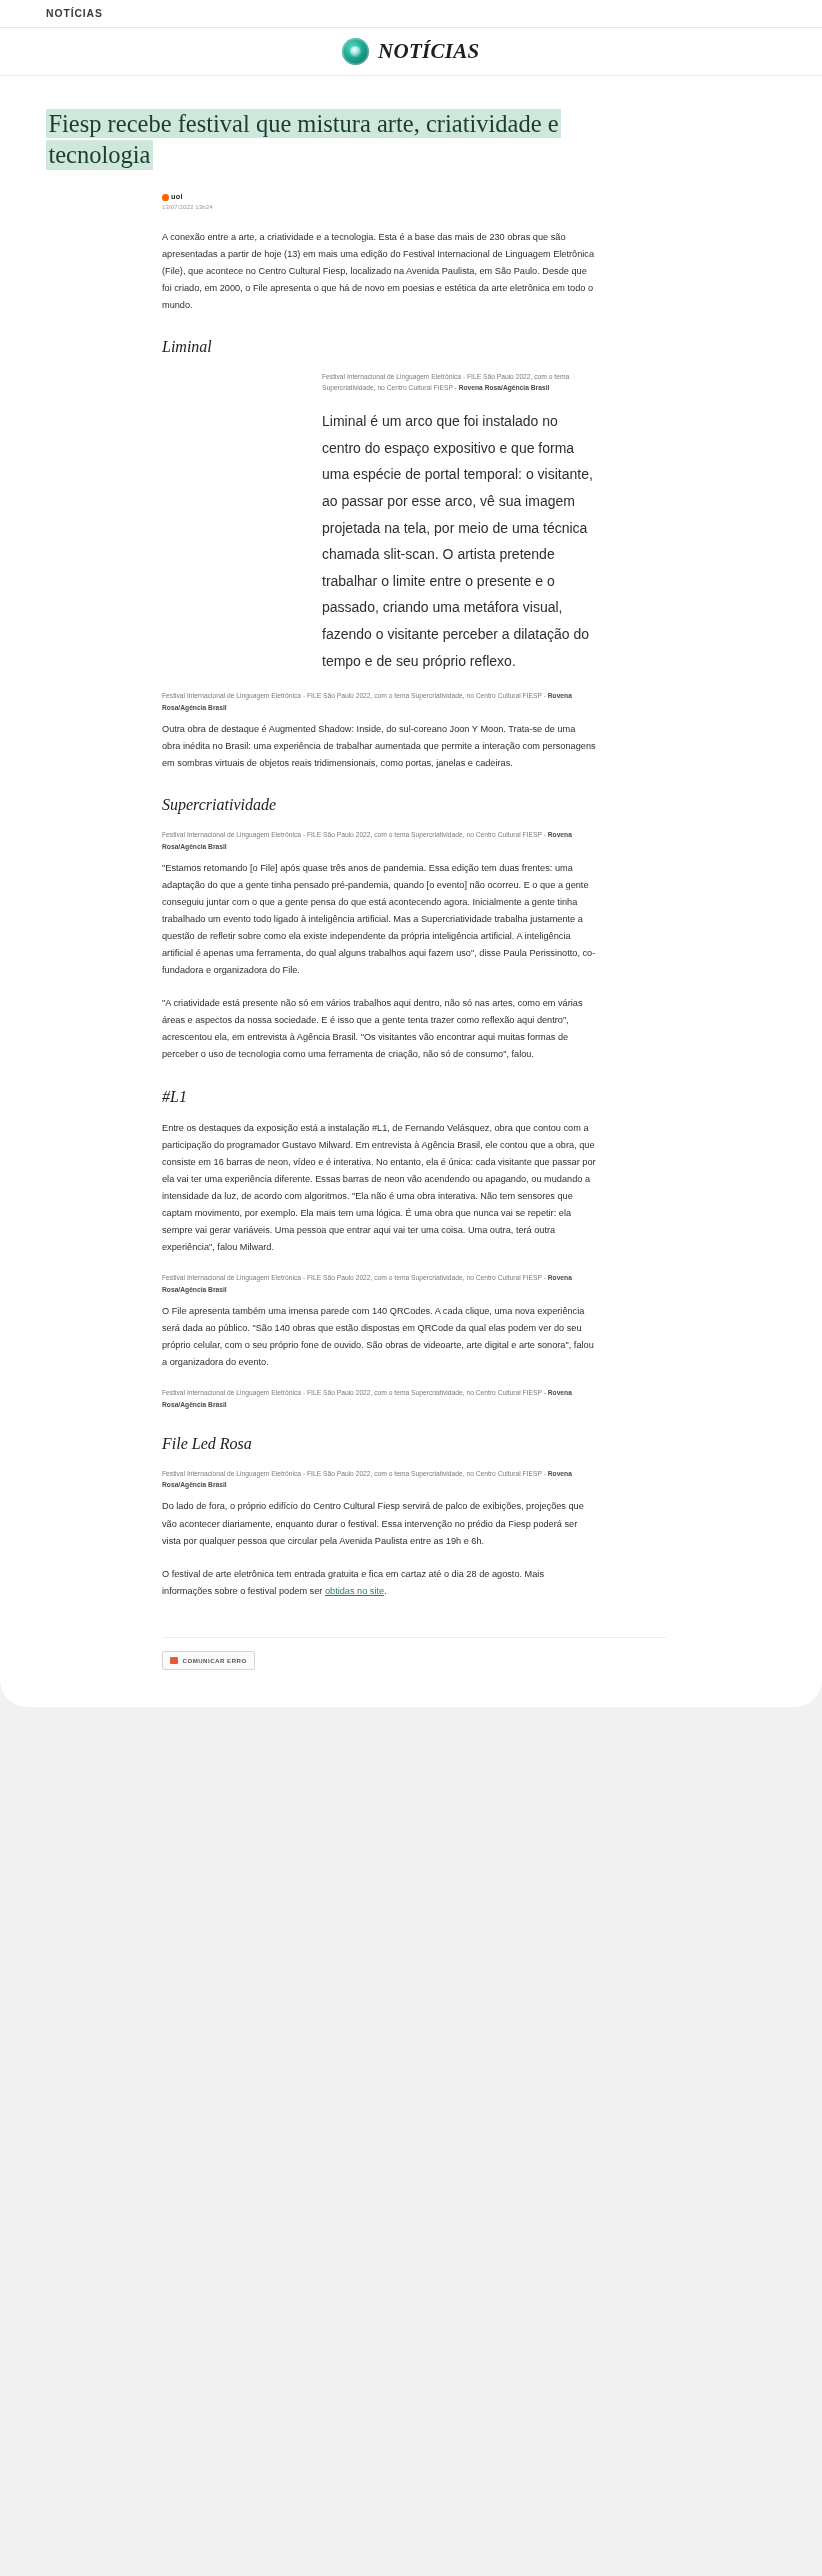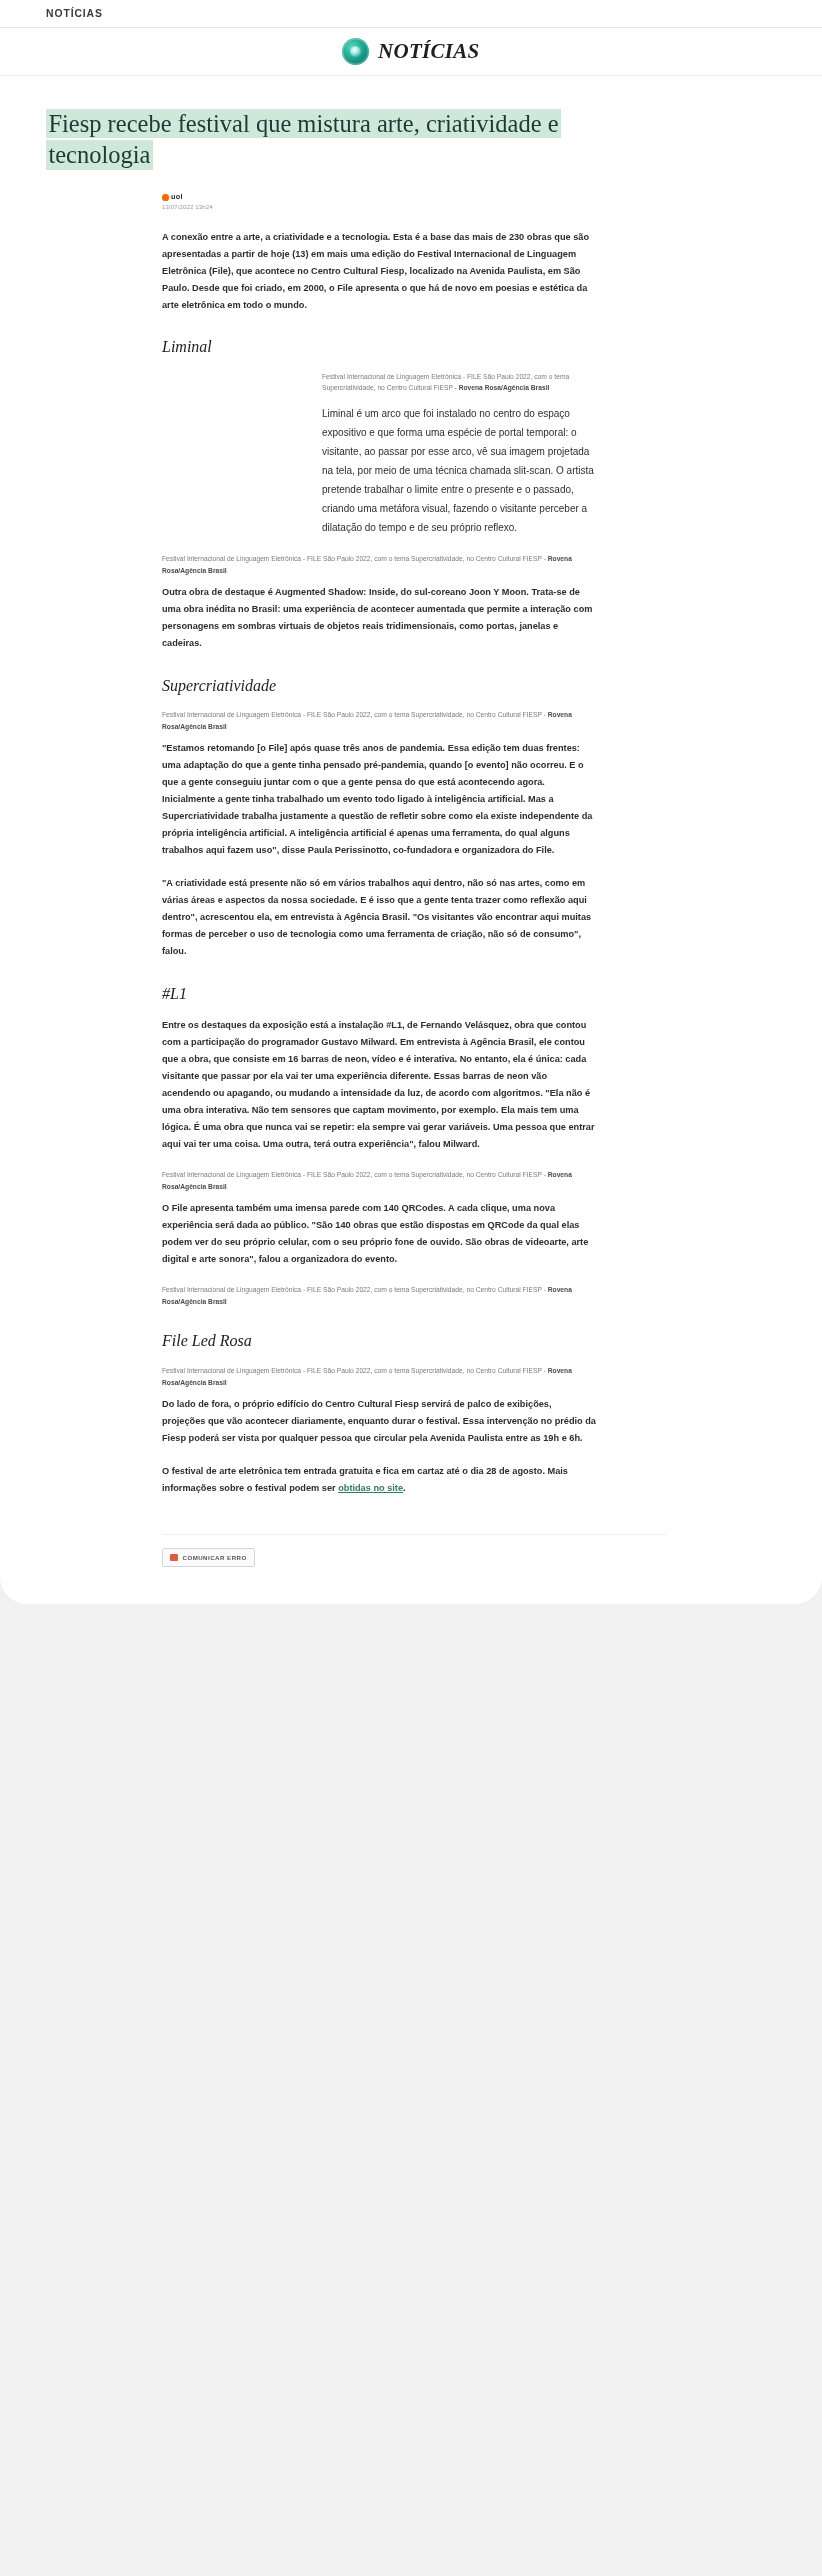--- a/index.html
+++ b/index.html
@@ -127,21 +127,20 @@
   
   .col {
     margin-left: 116px;
     max-width: 434px;
   }
   p.body {
     font-size: 9.2px;
     line-height: 1.85;
     color: #2e2e2e;
     margin: 0 0 16px 0;
-    font-weight: bold;
   }
   h2.sub {
     font-family: "Liberation Serif", serif;
     font-style: italic;
     font-size: 16px;
     font-weight: normal;
     color: #222;
     margin: 24.5px 0 14.7px 0;
   }
   .caption {
@@ -151,21 +150,21 @@
     margin: 0 0 7.3px 0;
   }
   .caption .credit { color: #4a4a4a; font-weight: bold; }
   .caption-indent {
     margin-left: 160px;
     max-width: 275px;
   }
   .pull {
     margin-left: 160px;
     max-width: 275px;
-    font-size: 10px;
+    font-size: 14px;
     line-height: 1.9;
     color: #2e2e2e;
     margin-bottom: 16px;
   }
   a.link {
     color: #2e7d5b;
     text-decoration: underline;
   }
   
   .footer-area {
@@ -235,21 +234,21 @@
       <p class="caption caption-indent">
         <span>Festival Internacional de Linguagem Eletrônica - FILE São Paulo 2022, com o tema Supercriatividade, no Centro Cultural FIESP - </span><span class="credit">Rovena Rosa/Agência Brasil</span>
       </p>
 
       <p class="pull">Liminal é um arco que foi instalado no centro do espaço expositivo e que forma uma espécie de portal temporal: o visitante, ao passar por esse arco, vê sua imagem projetada na tela, por meio de uma técnica chamada slit-scan. O artista pretende trabalhar o limite entre o presente e o passado, criando uma metáfora visual, fazendo o visitante perceber a dilatação do tempo e de seu próprio reflexo.</p>
 
       <p class="caption">
         <span>Festival Internacional de Linguagem Eletrônica - FILE São Paulo 2022, com o tema Supercriatividade, no Centro Cultural FIESP - </span><span class="credit">Rovena Rosa/Agência Brasil</span>
       </p>
 
-      <p class="body">Outra obra de destaque é Augmented Shadow: Inside, do sul-coreano Joon Y Moon. Trata-se de uma obra inédita no Brasil: uma experiência de acontecer aumentada que permite a interação com personagens em sombras virtuais de objetos reais tridimensionais, como portas, janelas e cadeiras.</p>
+      <p class="body">Outra obra de destaque é Augmented Shadow: Inside, do sul-coreano Joon Y Moon. Trata-se de uma obra inédita no Brasil: uma experiência de trabalhar aumentada que permite a interação com personagens em sombras virtuais de objetos reais tridimensionais, como portas, janelas e cadeiras.</p>
 
       <h2 class="sub">Supercriatividade</h2>
 
       <p class="caption">
         <span>Festival Internacional de Linguagem Eletrônica - FILE São Paulo 2022, com o tema Supercriatividade, no Centro Cultural FIESP - </span><span class="credit">Rovena Rosa/Agência Brasil</span>
       </p>
 
       <p class="body">"Estamos retomando [o File] após quase três anos de pandemia. Essa edição tem duas frentes: uma adaptação do que a gente tinha pensado pré-pandemia, quando [o evento] não ocorreu. E o que a gente conseguiu juntar com o que a gente pensa do que está acontecendo agora. Inicialmente a gente tinha trabalhado um evento todo ligado à inteligência artificial. Mas a Supercriatividade trabalha justamente a questão de refletir sobre como ela existe independente da própria inteligência artificial. A inteligência artificial é apenas uma ferramenta, do qual alguns trabalhos aqui fazem uso", disse Paula Perissinotto, co-fundadora e organizadora do File.</p>
 
       <p class="body">"A criatividade está presente não só em vários trabalhos aqui dentro, não só nas artes, como em várias áreas e aspectos da nossa sociedade. E é isso que a gente tenta trazer como reflexão aqui dentro", acrescentou ela, em entrevista à Agência Brasil. "Os visitantes vão encontrar aqui muitas formas de perceber o uso de tecnologia como uma ferramenta de criação, não só de consumo", falou.</p>

